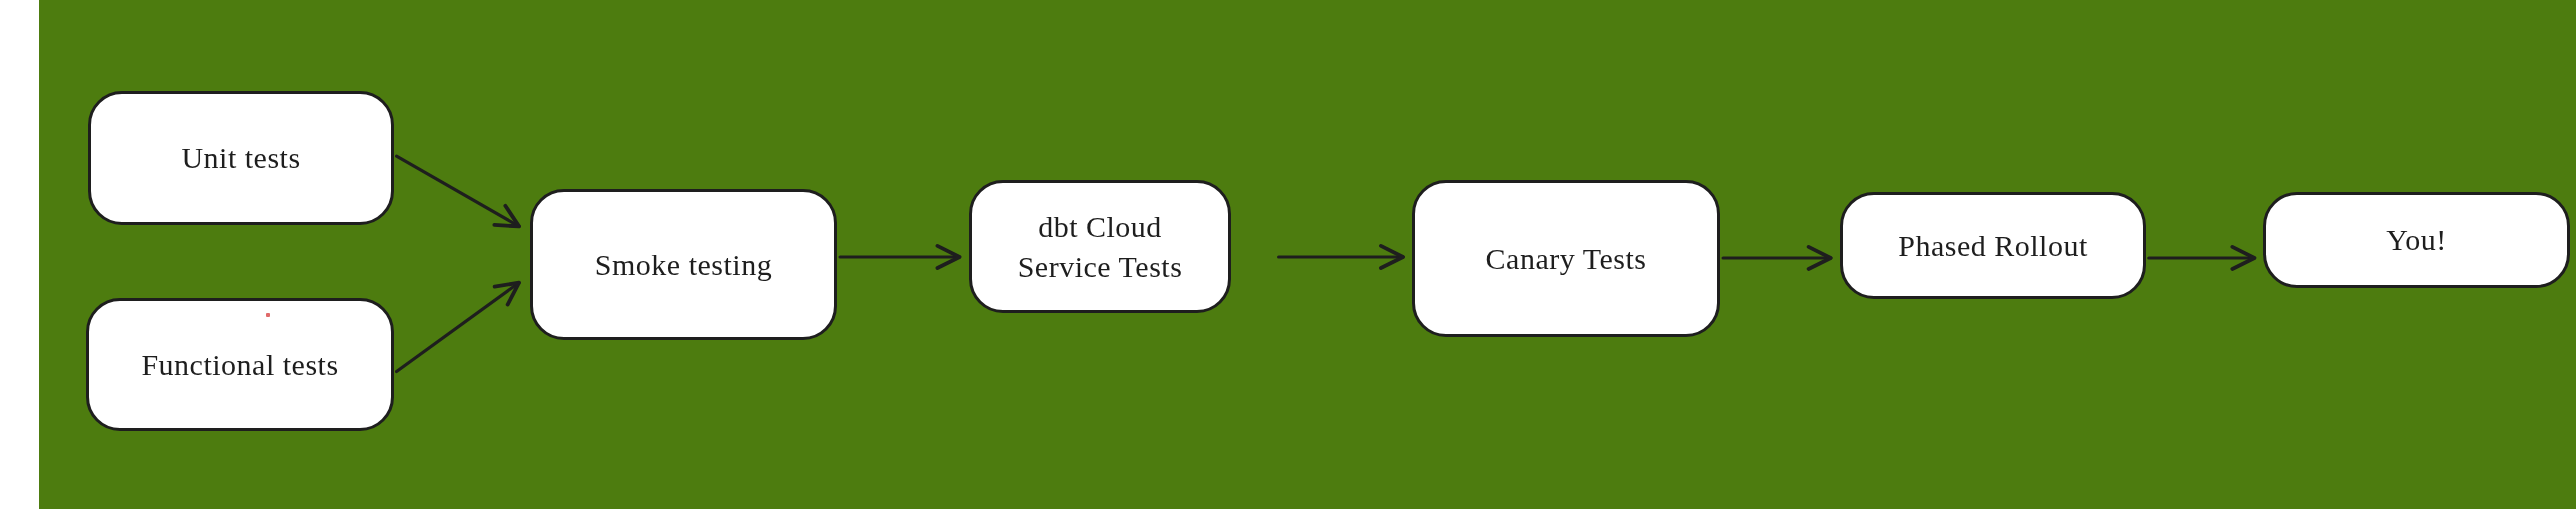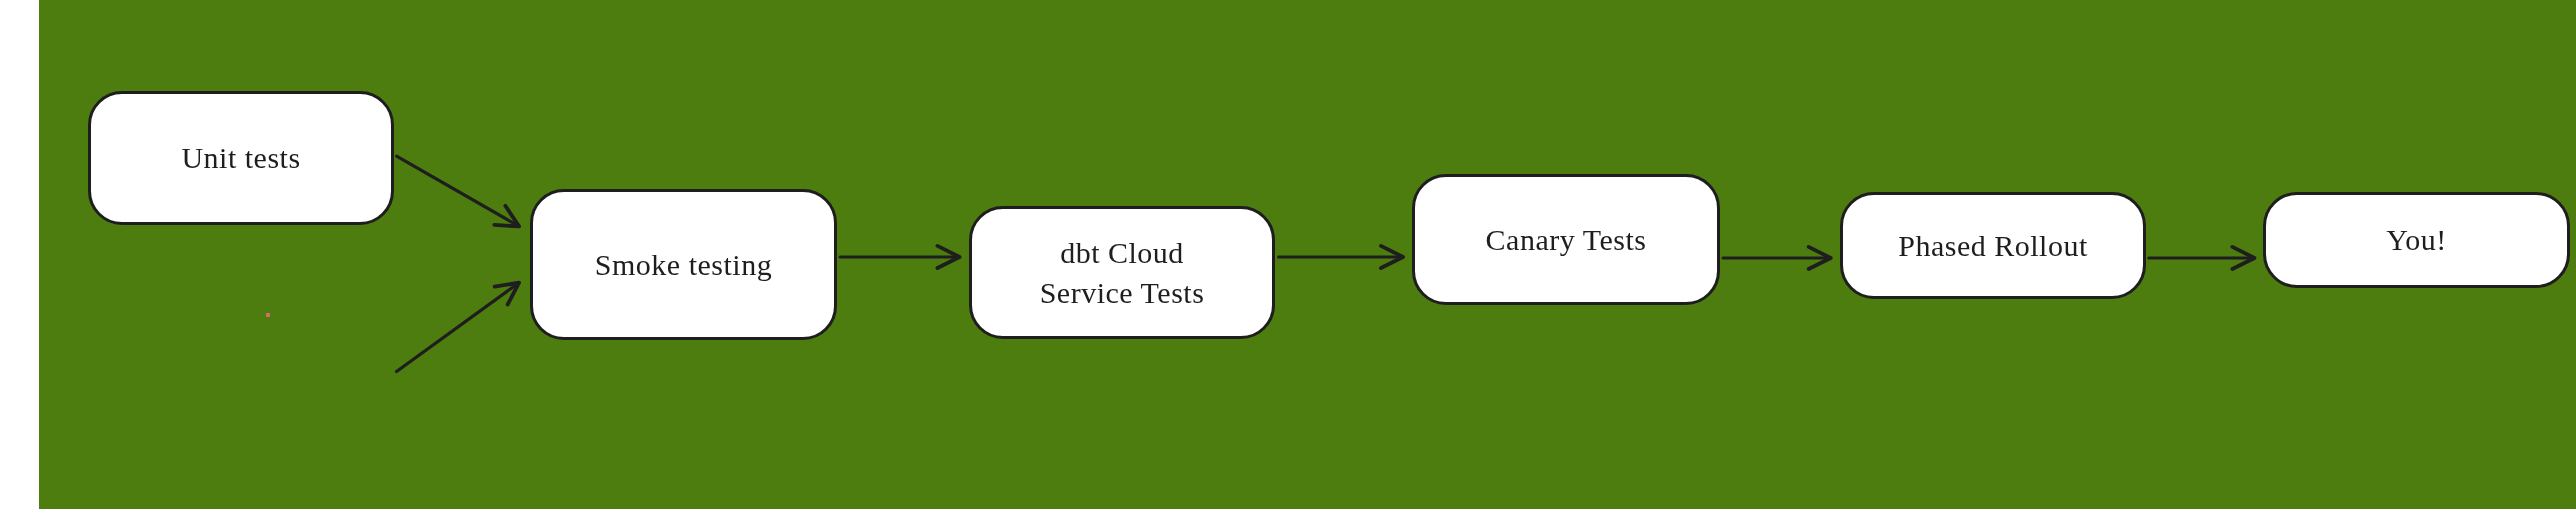--- a/index.html
+++ b/index.html
@@ -34,22 +34,22 @@
     line-height: 1.33;
     text-align: center;
     white-space: pre-line;
     letter-spacing: 0.5px;
     color: #1e1e1e;
   }
   
   .n-unit       { left: 49px;   top: 91px;  width: 306px; height: 134px; }
   .n-functional { left: 47px;   top: 298px; width: 308px; height: 133px; }
   .n-smoke      { left: 491px;  top: 189px; width: 307px; height: 151px; }
-  .n-dbt        { left: 930px;  top: 206px; width: 306px; height: 133px; }
-  .n-canary     { left: 1373px; top: 174px; width: 308px; height: 131px; }
+  .n-dbt        { left: 930px;  top: 180px; width: 262px; height: 133px; }
+  .n-canary     { left: 1373px; top: 180px; width: 308px; height: 157px; }
   .n-phased     { left: 1801px; top: 192px; width: 306px; height: 107px; }
   .n-you        { left: 2224px; top: 192px; width: 307px; height: 96px; }
   .stray-dot {
     position: absolute;
     left: 227px; top: 313px;
     width: 4px; height: 4px;
     border-radius: 1px;
     background: #e06a6a;
   }
 </style>
@@ -71,20 +71,23 @@
       <line x1="1255" y1="260" x2="1381" y2="260" marker-end="url(#ah)"></line>
       <line x1="1705" y1="261" x2="1814" y2="261" marker-end="url(#ah)"></line>
       <line x1="2136" y1="261" x2="2243" y2="261" marker-end="url(#ah)"></line>
     </g>
   </svg>
 
   <div class="node n-unit">
     <span class="node-label">Unit tests</span>
   </div>
 
+  <div class="node n-functional">
+    <span class="node-label">Functional tests</span>
+  </div>
 
   <div class="node n-smoke">
     <span class="node-label">Smoke testing</span>
   </div>
 
   <div class="node n-dbt">
     <span class="node-label">dbt Cloud
 Service Tests</span>
   </div>
 

